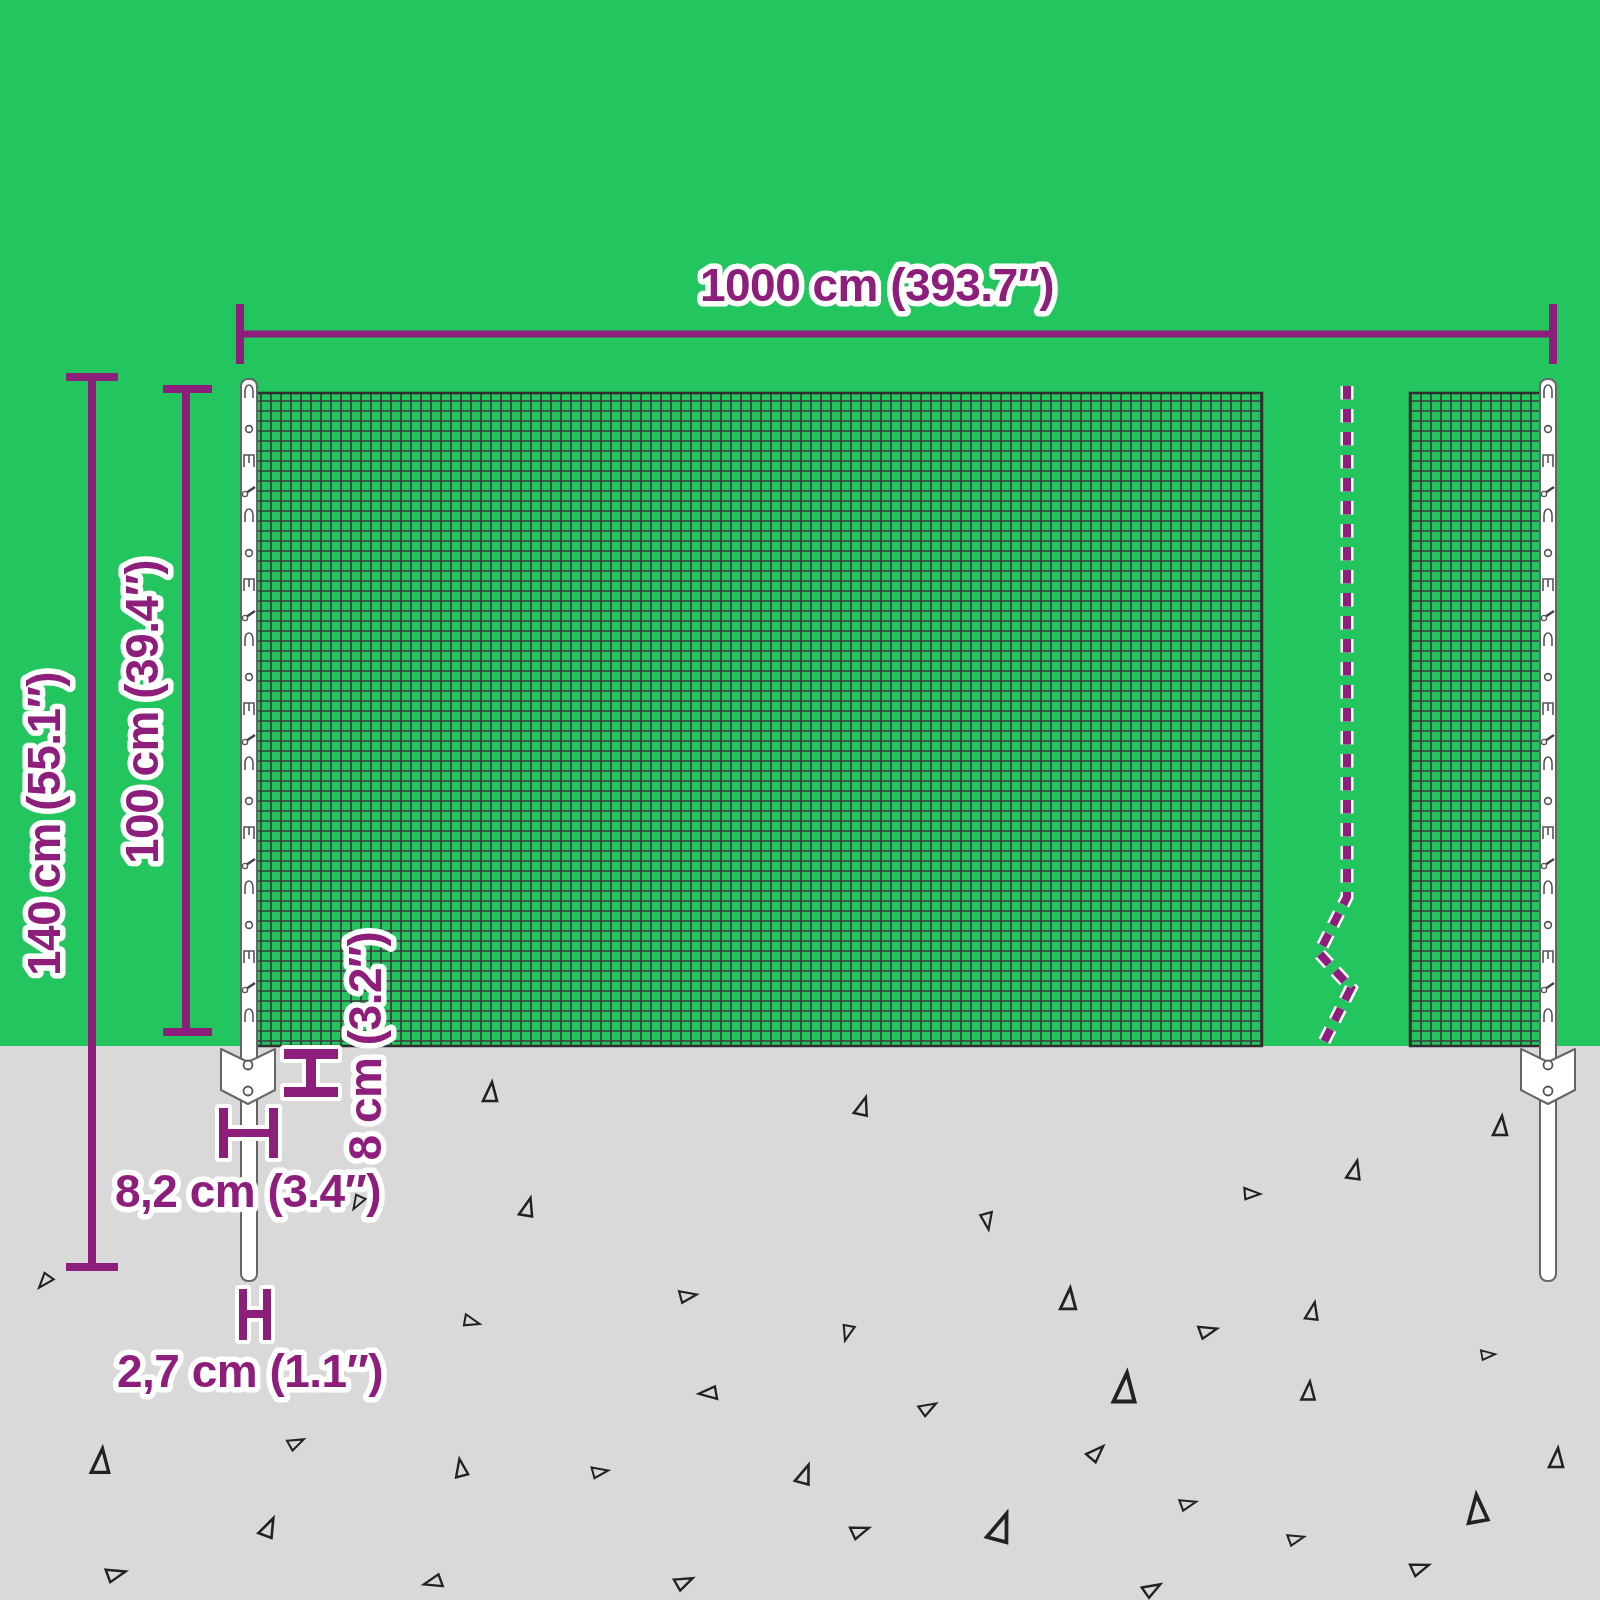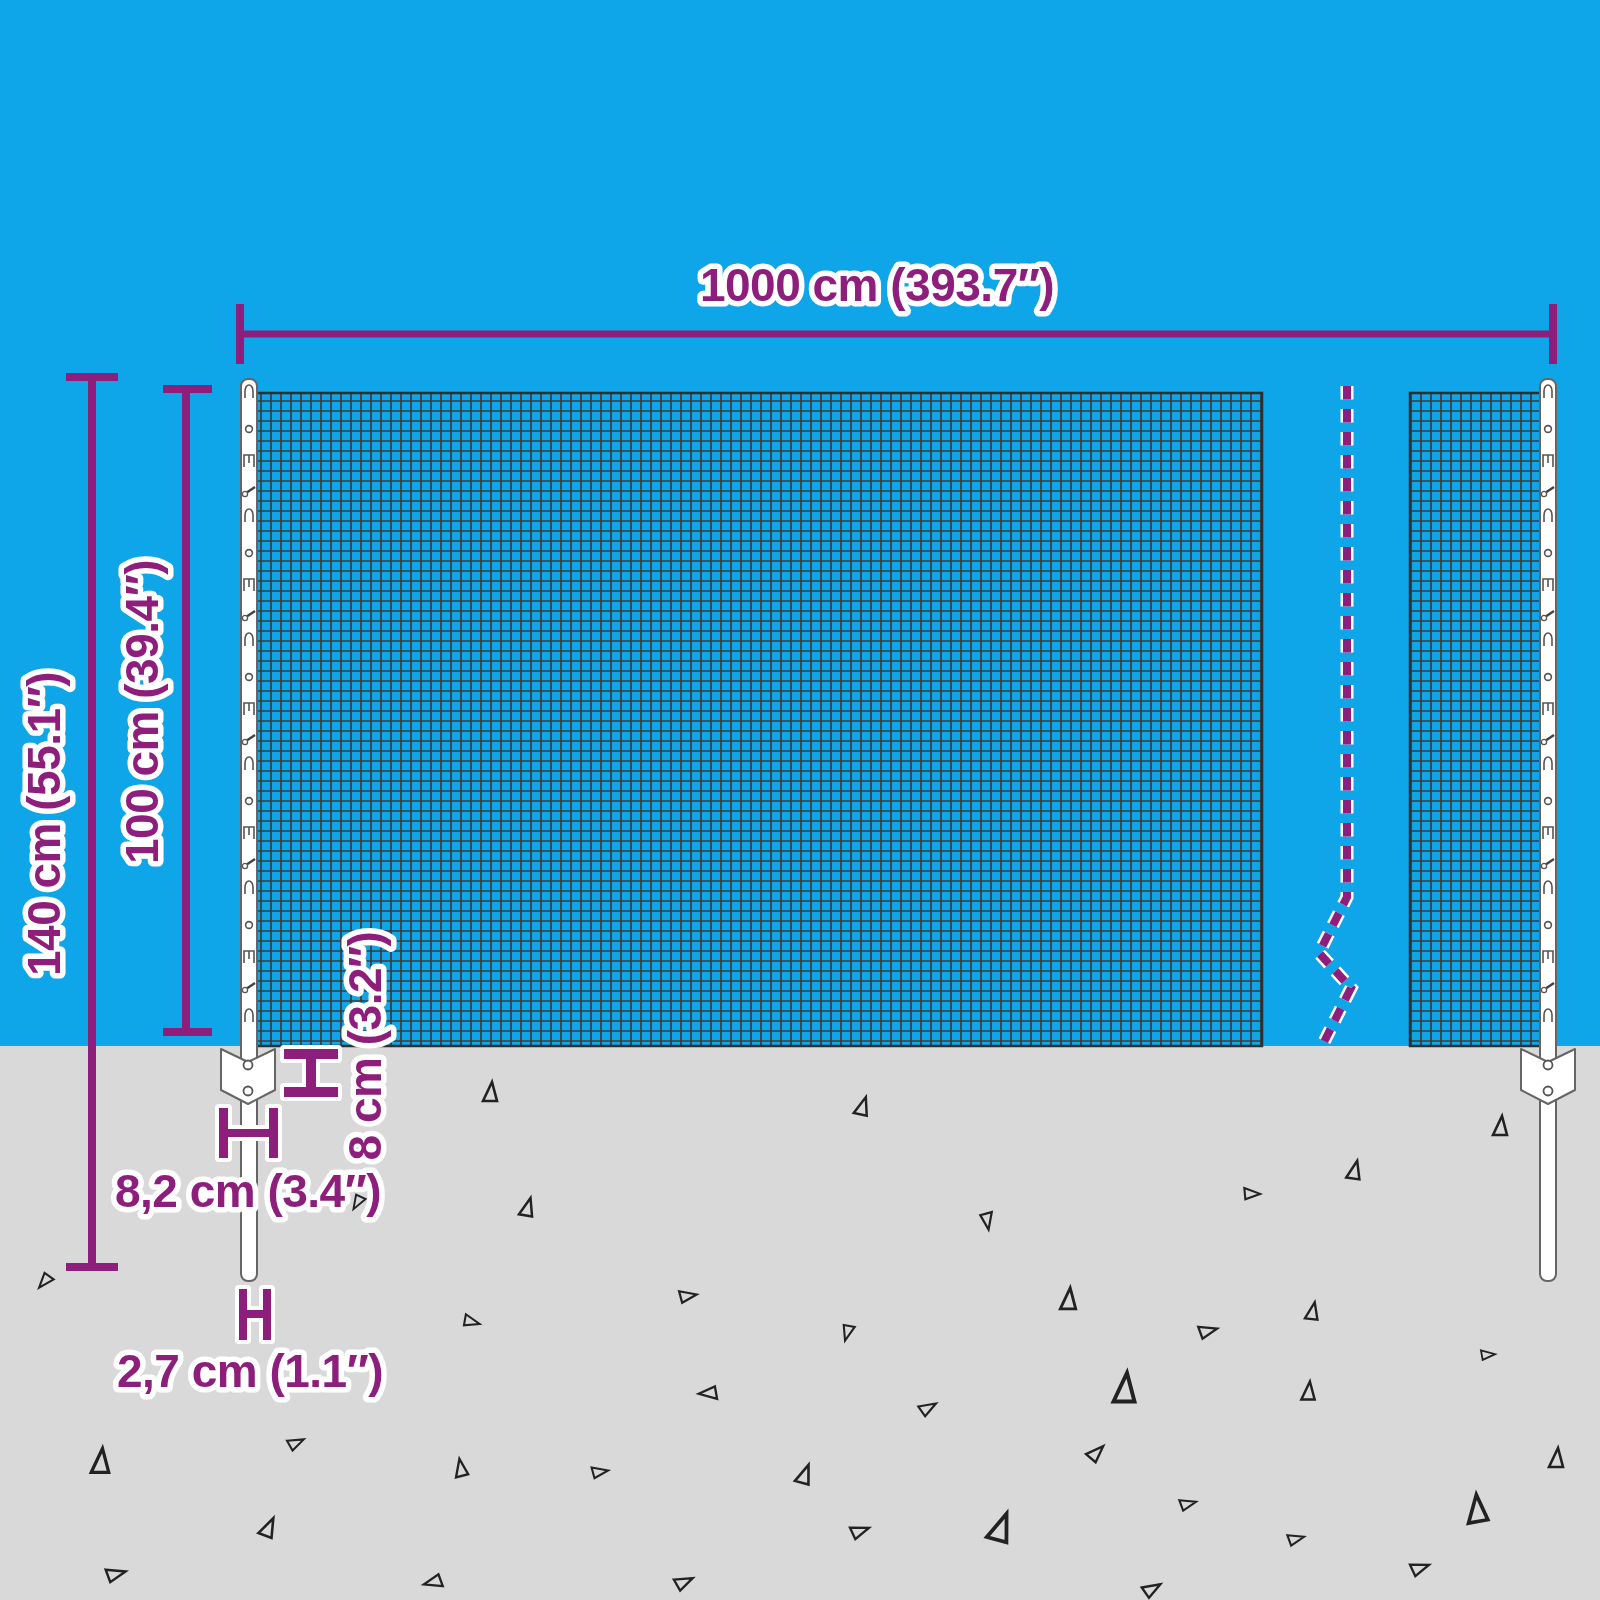--- a/index.html
+++ b/index.html
@@ -1,16 +1,16 @@
 <!DOCTYPE html>
 <html><head>
 <meta charset="utf-8">
 <style>
   html,body{margin:0;padding:0;background:#fff;}
-  .stage{position:relative;width:1600px;height:1600px;background:#0ea5e9;overflow:hidden;}
+  .stage{position:relative;width:1600px;height:1600px;background:#22c55e;overflow:hidden;}
   .stage svg{position:absolute;left:0;top:0;}
   .dim-label{
     font-family:"Liberation Sans", sans-serif;
     font-weight:700;
     font-size:46px;
     letter-spacing:-0.5px;
     stroke:#ffffff;
     stroke-width:11px;
     paint-order:stroke;
     stroke-linejoin:round;

